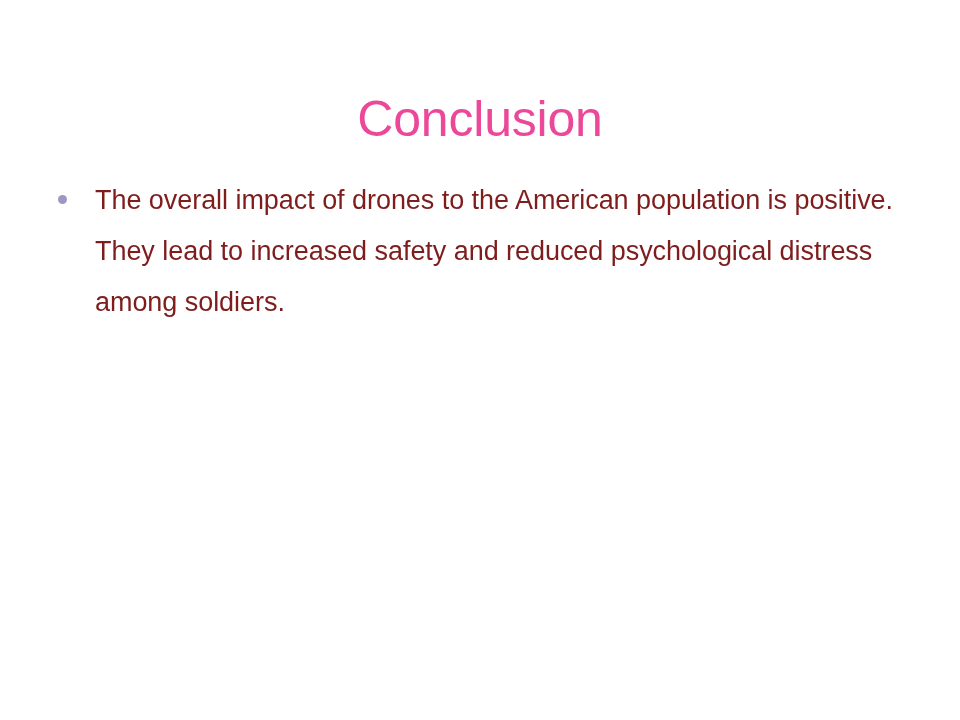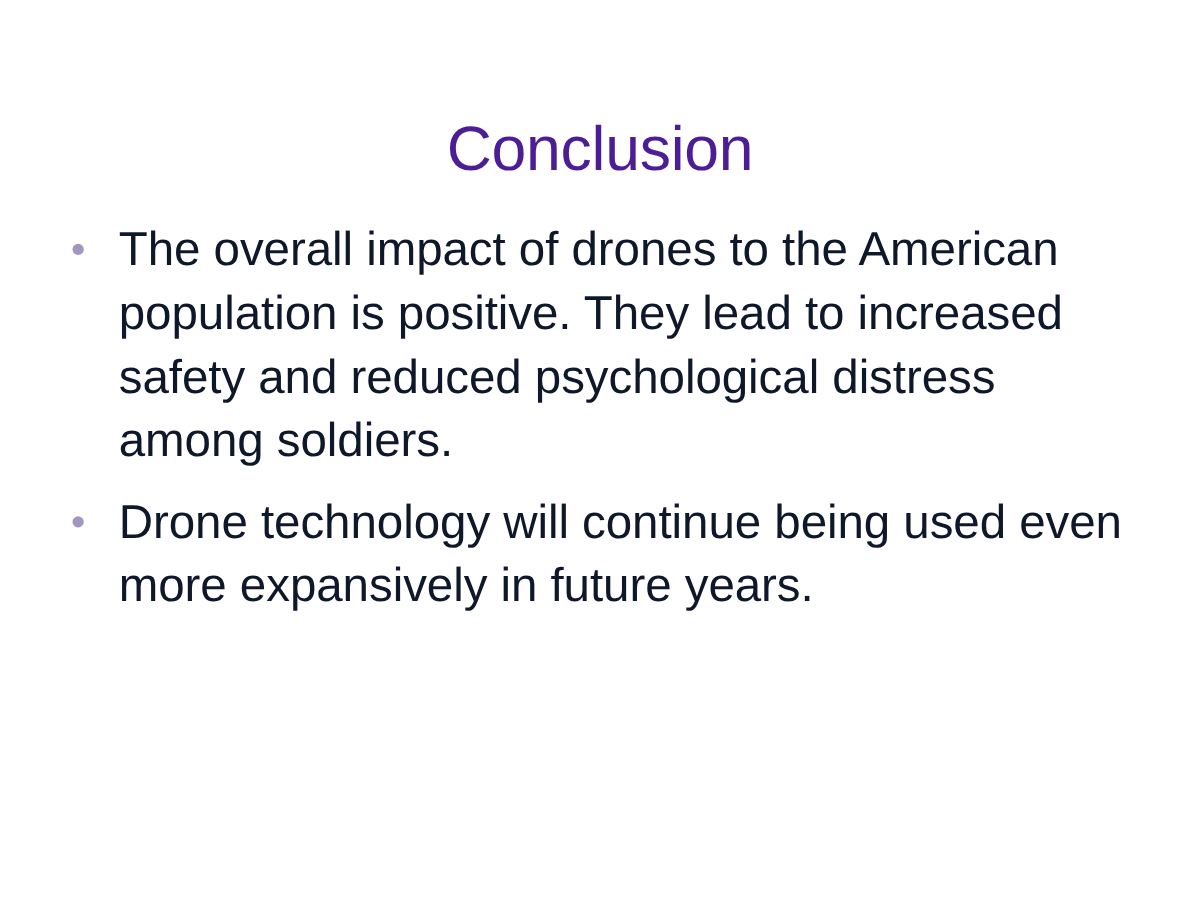--- a/index.html
+++ b/index.html
@@ -26,42 +26,42 @@
   
   .slide-title {
     position: absolute;
     left: 0;
     top: 55px;
     width: 960px;
     text-align: center;
     font-size: 50px;
     line-height: 60px;
     font-weight: 400;
-    color: #4c1d95;
+    color: #ec4899;
     letter-spacing: -0.2px;
     white-space: nowrap;
   }
 
   
   .body-block {
     position: absolute;
     left: 52px;
     top: 175px;
     width: 868px;
   }
 
   .bullet-item {
     position: relative;
     display: block;
     padding-left: 43px;
     margin: 0 0 14px 0;
-    font-size: 38px;
+    font-size: 27px;
     line-height: 51px;
     font-weight: 400;
-    color: #0f172a;
+    color: #7f1d1d;
     letter-spacing: -0.05px;
     text-align: left;
   }
 
   .bullet-item:last-child {
     margin-bottom: 0;
   }
 
   .bullet-marker {
     position: absolute;
@@ -85,20 +85,16 @@
   <h1 class="slide-title">Conclusion</h1>
 
   <div class="body-block">
 
     <div class="bullet-item">
       <span class="bullet-marker"></span>
       <span class="bullet-text">The overall impact of drones to the American population is positive. They lead to increased safety and reduced psychological distress among soldiers.</span>
     </div>
 
 
-    <div class="bullet-item">
-      <span class="bullet-marker"></span>
-      <span class="bullet-text">Drone technology will continue being used even more expansively in future years.</span>
-    </div>
 
   </div>
 
 </div>
 
 </body></html>

